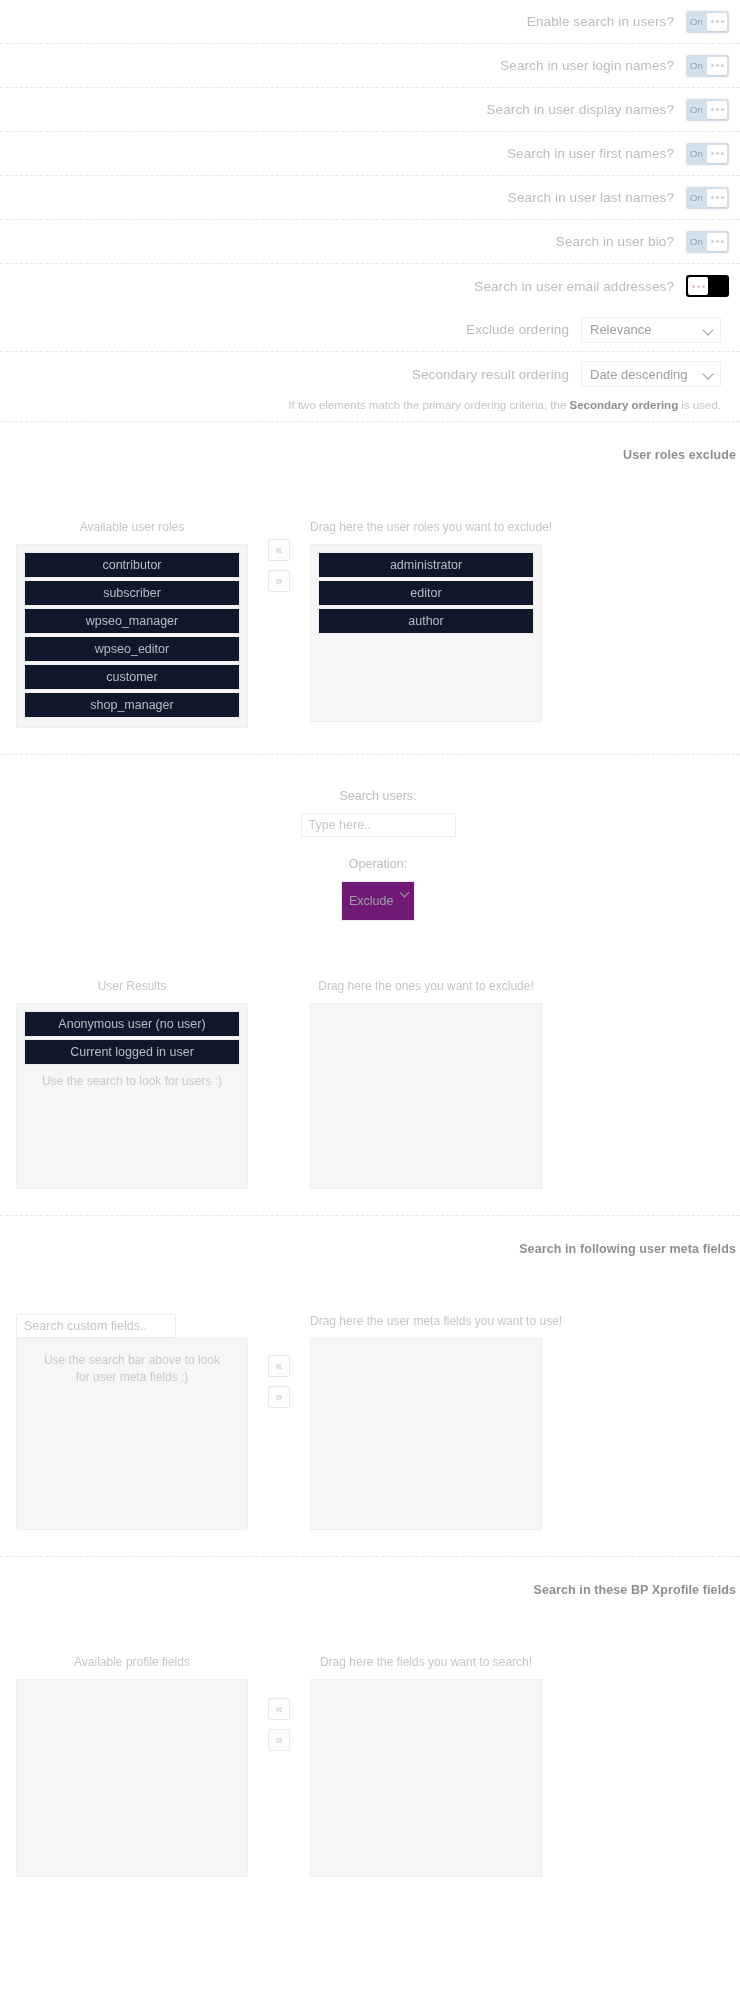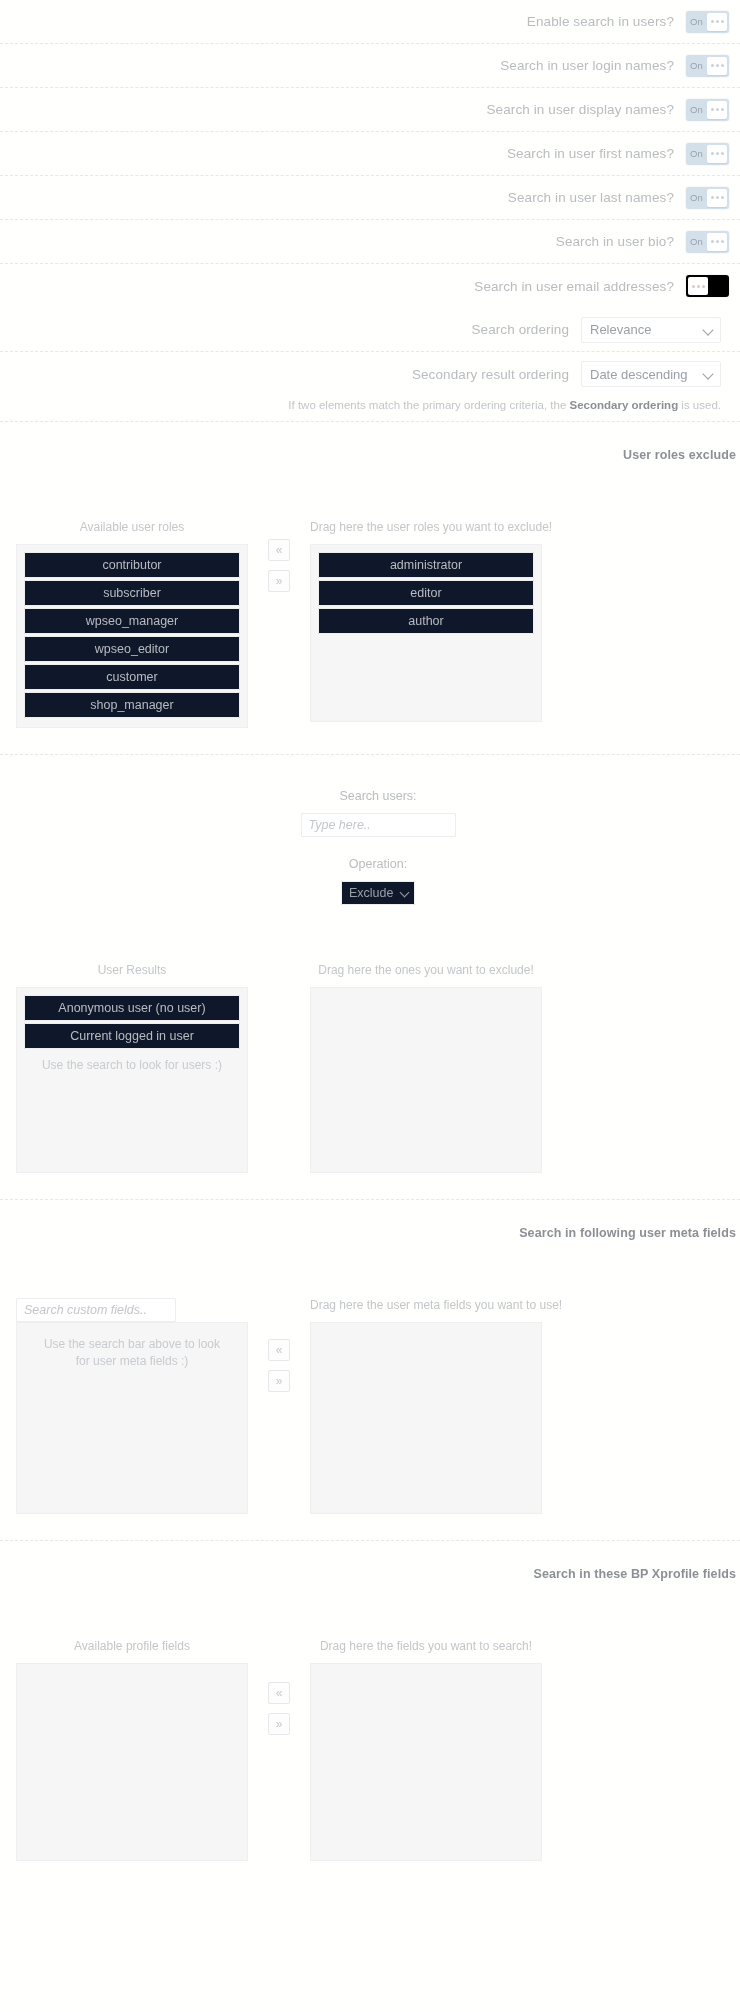--- a/index.html
+++ b/index.html
@@ -200,32 +200,31 @@
   input.text {
     height: 24px;
     border: 1px solid #ededed;
     background: #fff;
     font-family: "Liberation Sans", sans-serif;
     font-size: 12.5px;
     color: #9ba0a6;
     padding: 0 7px;
     outline: none;
     border-radius: 1px;
-    font-style: italic;
   }
   input.text::placeholder { color: #c3c6ca; }
   #search-users-input { width: 155px; }
   #custom-fields-input { width: 160px; }
 
   .sel-inline { position: relative; }
   select.inline {
     -webkit-appearance: none; appearance: none;
-    height: 24px;
+    height: 40px;
     border: 1px solid #ededed;
-    background: #0f172a;
+    background: #701a75;
     color: #9ba0a6;
     font-family: "Liberation Sans", sans-serif;
     font-size: 12.5px;
     padding: 0 20px 0 7px;
     outline: none;
     border-radius: 1px;
   }
   .sel-inline::after {
     content: "";
     position: absolute; right: 7px; top: 8px;
@@ -329,21 +328,21 @@
             <i></i>
             <i></i>
             <i></i>
           </span>
         </span>
       </span>
     </div>
   </div>
 
 <div class="row toggle-row">
-  <span class="field-label">Search ordering</span>
+  <span class="field-label">Exclude ordering</span>
   <span class="sel-wrap">
     <select class="styled">
       <option>Relevance</option>
     </select>
   </span>
 </div>
 
 <div class="row toggle-row" style="border-bottom:none;">
   <span class="field-label">Secondary result ordering</span>
   <span class="sel-wrap">

